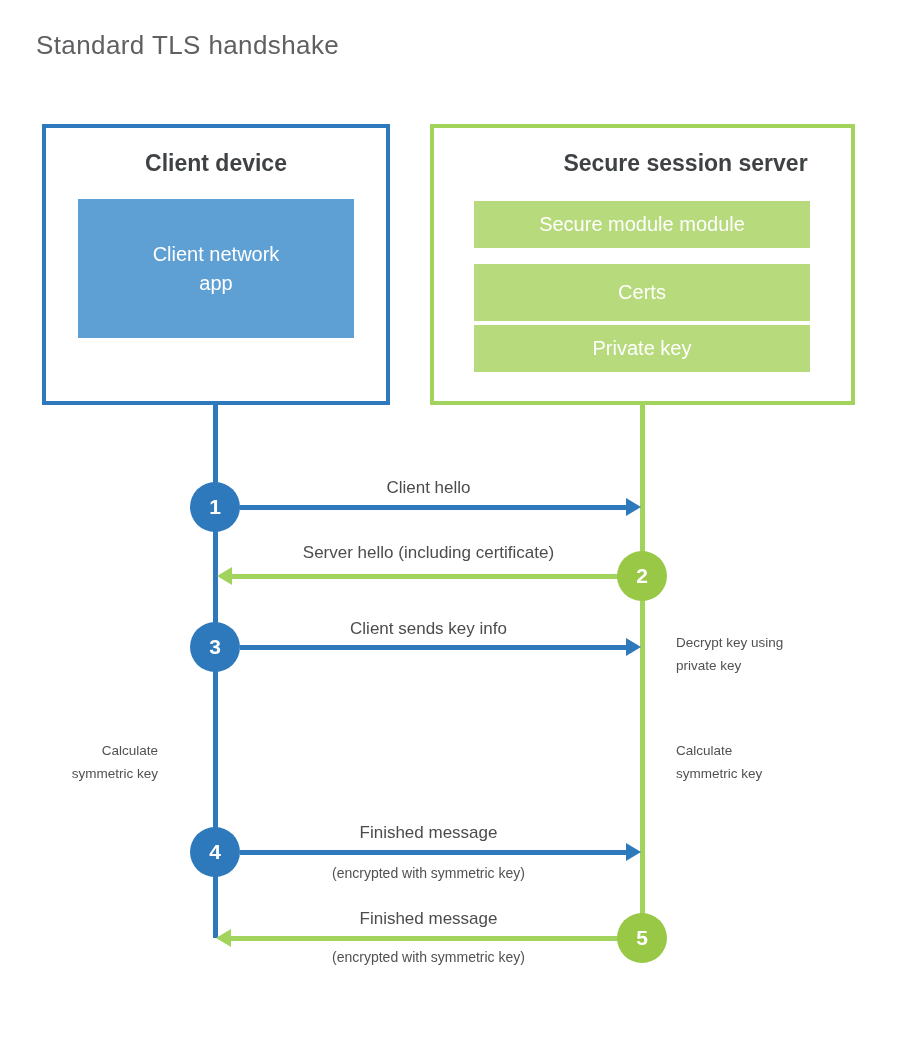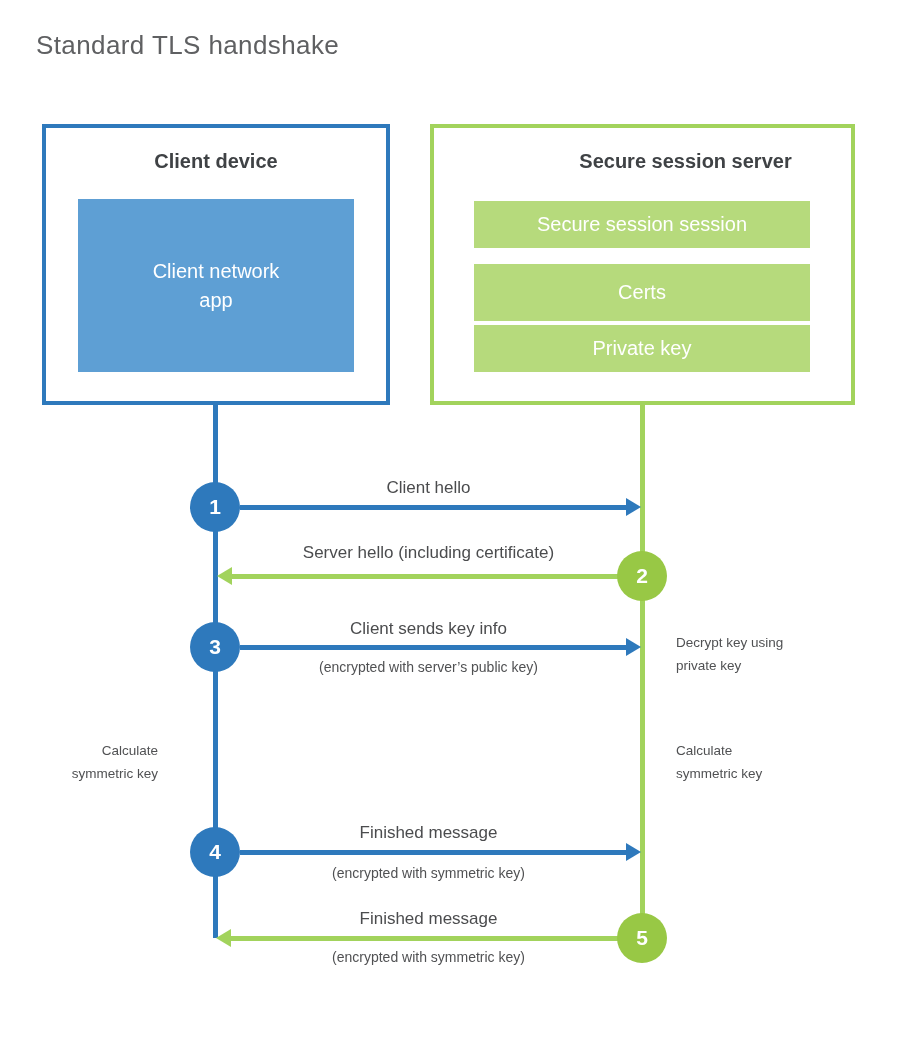--- a/index.html
+++ b/index.html
@@ -20,21 +20,21 @@
   }
   .abs{position:absolute;}
   .title{
     left:36px;top:30px;font-size:26px;font-weight:300;letter-spacing:.4px;
     color:var(--title-gray);
   }
   .frame{box-sizing:border-box;background:#fff;}
   .frame.blue{border:4px solid var(--blue);}
   .frame.green{border:4px solid var(--green);}
   .box-header{
-    font-size:20px;font-weight:bold;color:var(--text-dark);text-align:center;
+    font-size:23px;font-weight:bold;color:var(--text-dark);text-align:center;
   }
   .fill-rect{
     display:flex;align-items:center;justify-content:center;text-align:center;
     color:#ffffff;font-size:20px;white-space:pre-line;line-height:1.45;
   }
   .bar{background:var(--green-light);}
   .app{background:var(--blue-light);}
   .lifeline{width:5px;}
   .lifeline.blue{background:var(--blue);}
   .lifeline.green{background:var(--green);}
@@ -65,46 +65,45 @@
 </style>
 </head>
 <body>
 
 <div id="page">
 
   <div class="abs title">Standard TLS handshake</div>
 
   <div class="abs frame blue" style="left:42px;top:124px;width:348px;height:281px;"></div>
   <div class="abs box-header" style="left:42px;top:150px;width:348px;">Client device</div>
-  <div class="abs fill-rect app" style="left:78px;top:199px;width:276px;height:173px;">Client network
+  <div class="abs fill-rect app" style="left:78px;top:199px;width:276px;height:139px;">Client network
 app</div>
 
   <div class="abs frame green" style="left:430px;top:124px;width:425px;height:281px;"></div>
   <div class="abs box-header" style="left:430px;top:150px;width:511px;">Secure session server</div>
-  <div class="abs fill-rect bar" style="left:474px;top:201px;width:336px;height:47px;">Secure session session</div>
+  <div class="abs fill-rect bar" style="left:474px;top:201px;width:336px;height:47px;">Secure module module</div>
   <div class="abs fill-rect bar" style="left:474px;top:264px;width:336px;height:57px;">Certs</div>
   <div class="abs fill-rect bar" style="left:474px;top:325px;width:336px;height:47px;">Private key</div>
 
   <div class="abs lifeline blue" style="left:213px;top:405px;height:533px;"></div>
   <div class="abs lifeline green" style="left:640px;top:405px;height:535px;"></div>
 
   <div class="abs msg" style="top:477px;">Client hello</div>
   <div class="abs arrow-line blue" style="left:240px;top:505px;width:388px;"></div>
   <div class="abs arrow-head right blue" style="left:626px;top:498px;"></div>
   <div class="abs circle blue" style="left:190px;top:482px;">1</div>
 
   <div class="abs msg" style="top:542px;">Server hello (including certificate)</div>
   <div class="abs arrow-line green" style="left:232px;top:574px;width:386px;"></div>
   <div class="abs arrow-head left green" style="left:217px;top:567px;"></div>
   <div class="abs circle green" style="left:617px;top:551px;">2</div>
 
   <div class="abs msg" style="top:618px;">Client sends key info</div>
   <div class="abs arrow-line blue" style="left:240px;top:645px;width:388px;"></div>
   <div class="abs arrow-head right blue" style="left:626px;top:638px;"></div>
-  <div class="abs msg sub" style="top:656px;">(encrypted with server’s public key)</div>
   <div class="abs circle blue" style="left:190px;top:622px;">3</div>
   <div class="abs note" style="left:676px;top:631px;width:150px;">Decrypt key using
 private key</div>
 
   <div class="abs note" style="left:30px;top:739px;width:128px;text-align:right;">Calculate
 symmetric key</div>
   <div class="abs note" style="left:676px;top:739px;width:150px;">Calculate
 symmetric key</div>
 
   <div class="abs msg" style="top:822px;">Finished message</div>

